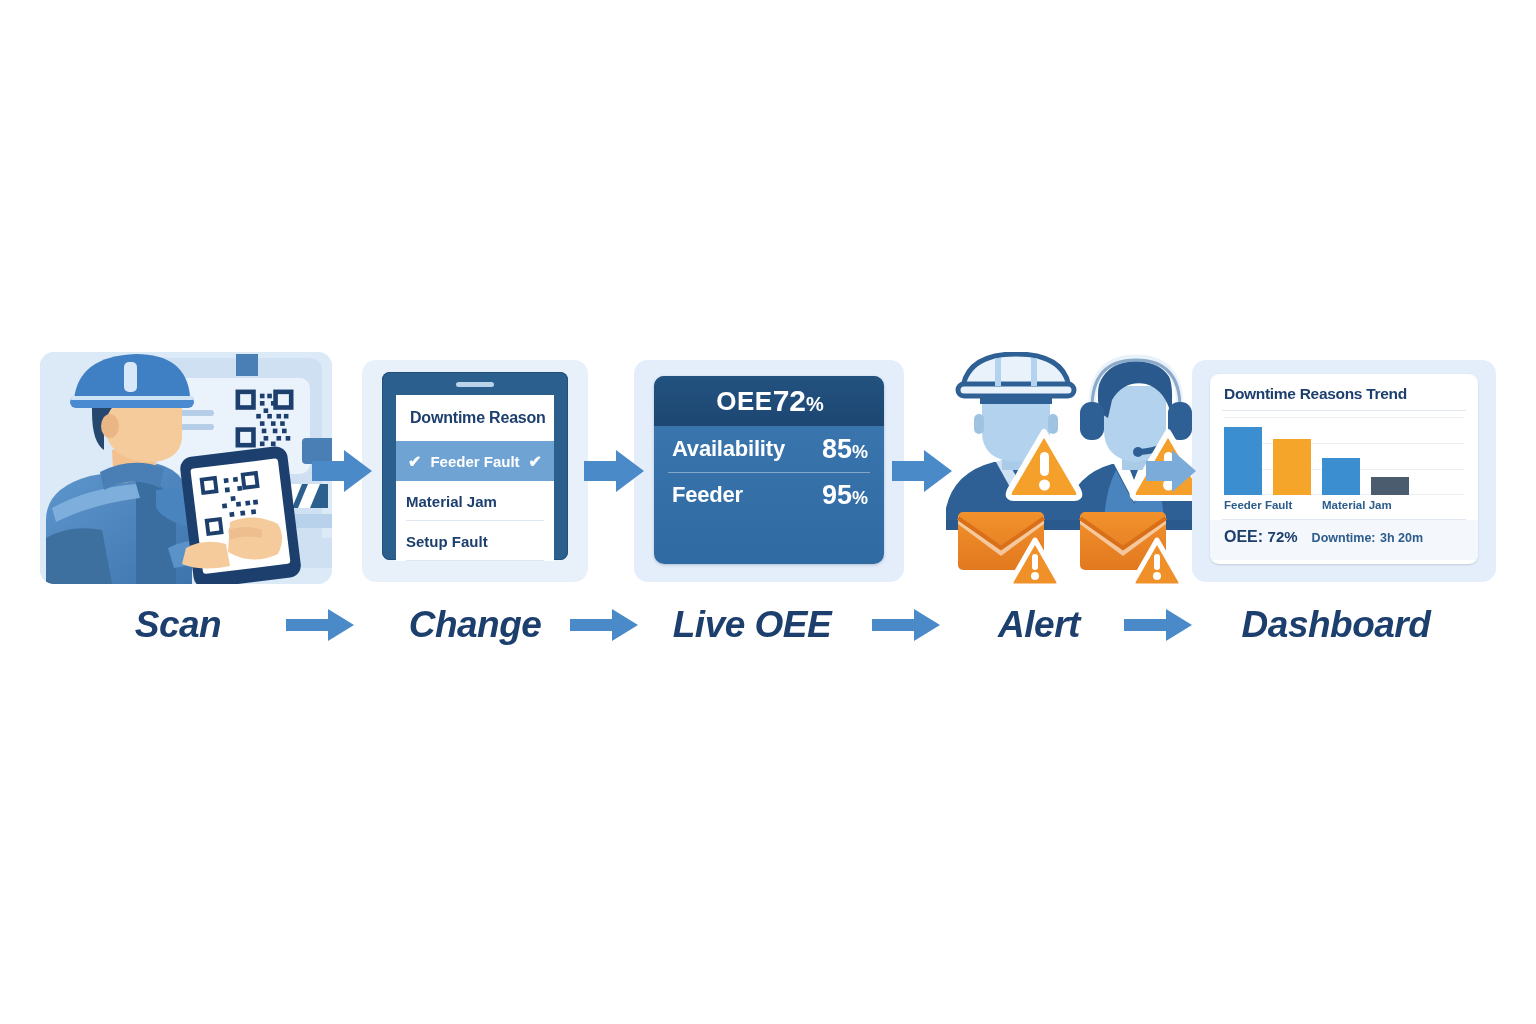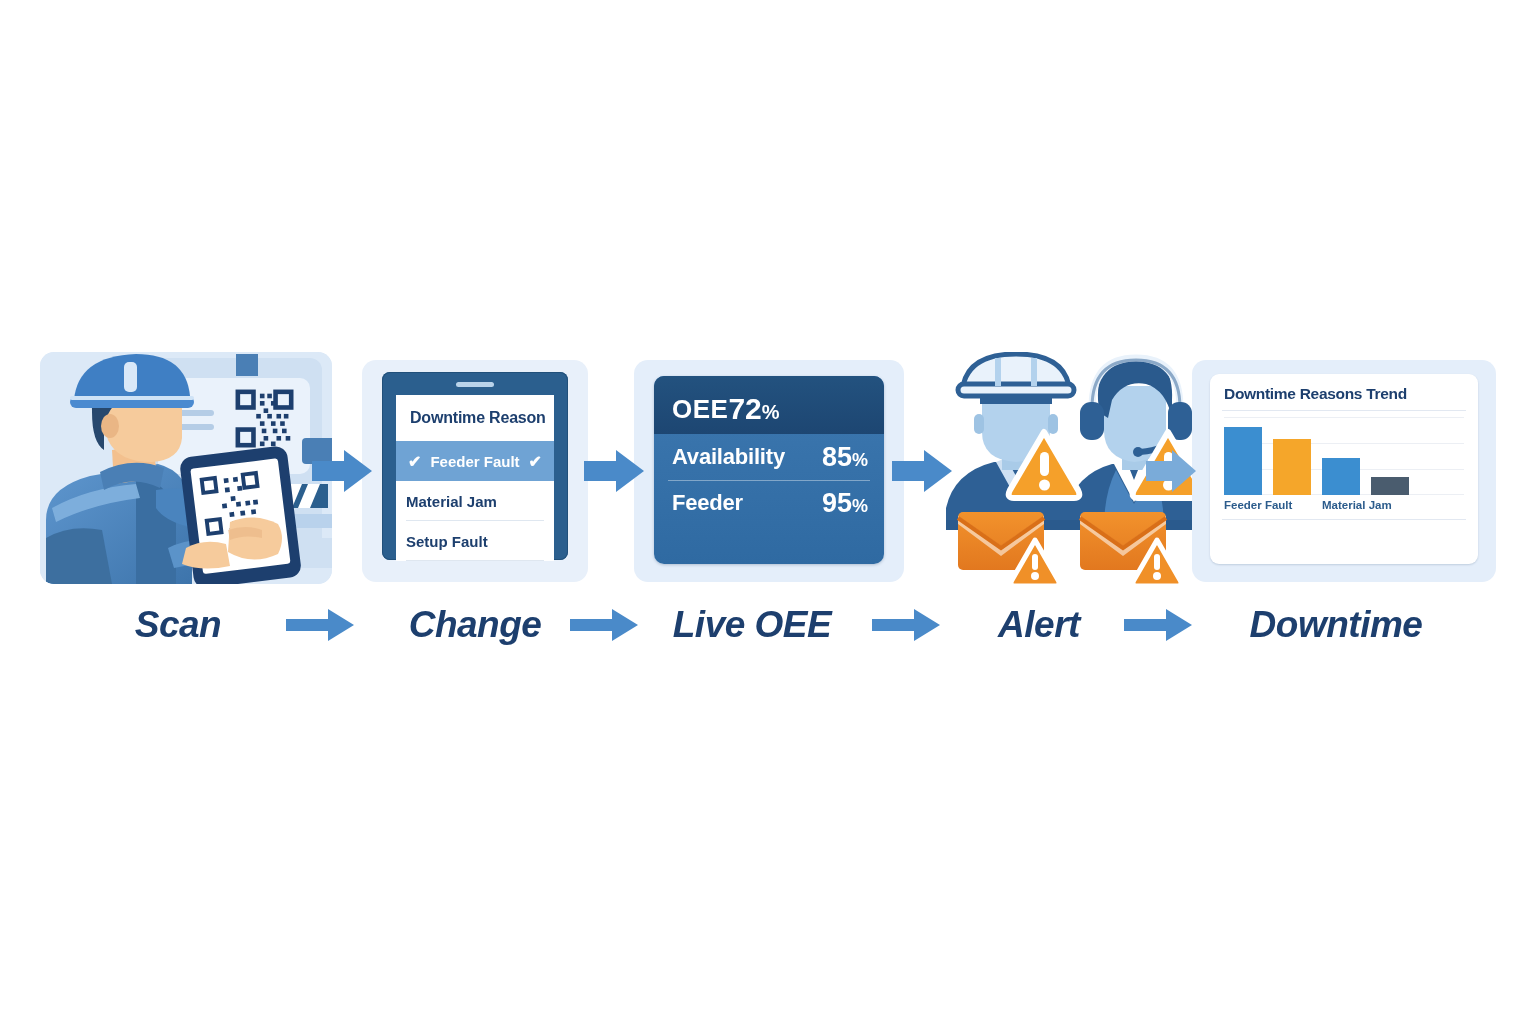--- a/index.html
+++ b/index.html
@@ -146,22 +146,22 @@
     border-radius: 10px;
     overflow: hidden;
     background: linear-gradient(180deg, #3d78b0 0%, #2f6aa2 100%);
     box-shadow: 0 1px 3px rgba(20,50,90,.25);
   }
   .oee-head {
     height: 50px;
     background: linear-gradient(180deg, #23527f 0%, #1d4672 100%);
     display: flex;
     align-items: center;
-    justify-content: flex-start;
-    padding: 8px 16px 0 18px;
+    justify-content: center;
+    padding: 0 16px 0 18px;
     color: #ffffff;
   }
   .oee-head .k { font-size: 26px; font-weight: 700; letter-spacing: .5px; }
   .oee-head .v { font-size: 30px; font-weight: 700; }
   .oee-head .v .pct { font-size: 20px; }
   .oee-line {
     height: 46px;
     display: flex;
     align-items: center;
     justify-content: space-between;
@@ -601,20 +601,26 @@
           </div>
 
           <div class="cat-row">
             <span class="cat">Feeder Fault</span>
             <span class="cat"></span>
             <span class="cat">Material Jam</span>
             <span class="cat"></span>
           </div>
 
           <div class="dash-foot-rule"></div>
+          <div class="dash-foot">
+            <span><span class="lbl">OEE:</span>
+            <span class="val">72%</span></span>
+            <span><span class="sm">Downtime:</span>
+            <span class="sm">3h 20m</span></span>
+          </div>
 
         </div>
       </div>
     </div>
 
   </div>
 
   <div class="caption-row">
     <div class="cap" style="left:80px;  width:196px;">Scan</div>
     <div class="cap-arrow" style="left:286px;">
@@ -633,16 +639,16 @@
       <svg width="70" height="34" viewBox="0 0 70 34">
           <path d="M0 11 L42 11 L42 1 L68 17 L42 33 L42 23 L0 23 Z" fill="#4a8ac9"></path>
         </svg>
     </div>
     <div class="cap" style="left:944px; width:190px;text-align:right;">Alert</div>
     <div class="cap-arrow" style="left:1124px;">
       <svg width="70" height="34" viewBox="0 0 70 34">
           <path d="M0 11 L42 11 L42 1 L68 17 L42 33 L42 23 L0 23 Z" fill="#4a8ac9"></path>
         </svg>
     </div>
-    <div class="cap" style="left:1196px; width:280px;">Downtime</div>
+    <div class="cap" style="left:1196px; width:280px;">Dashboard</div>
   </div>
 
 </div>
 
 </body></html>

